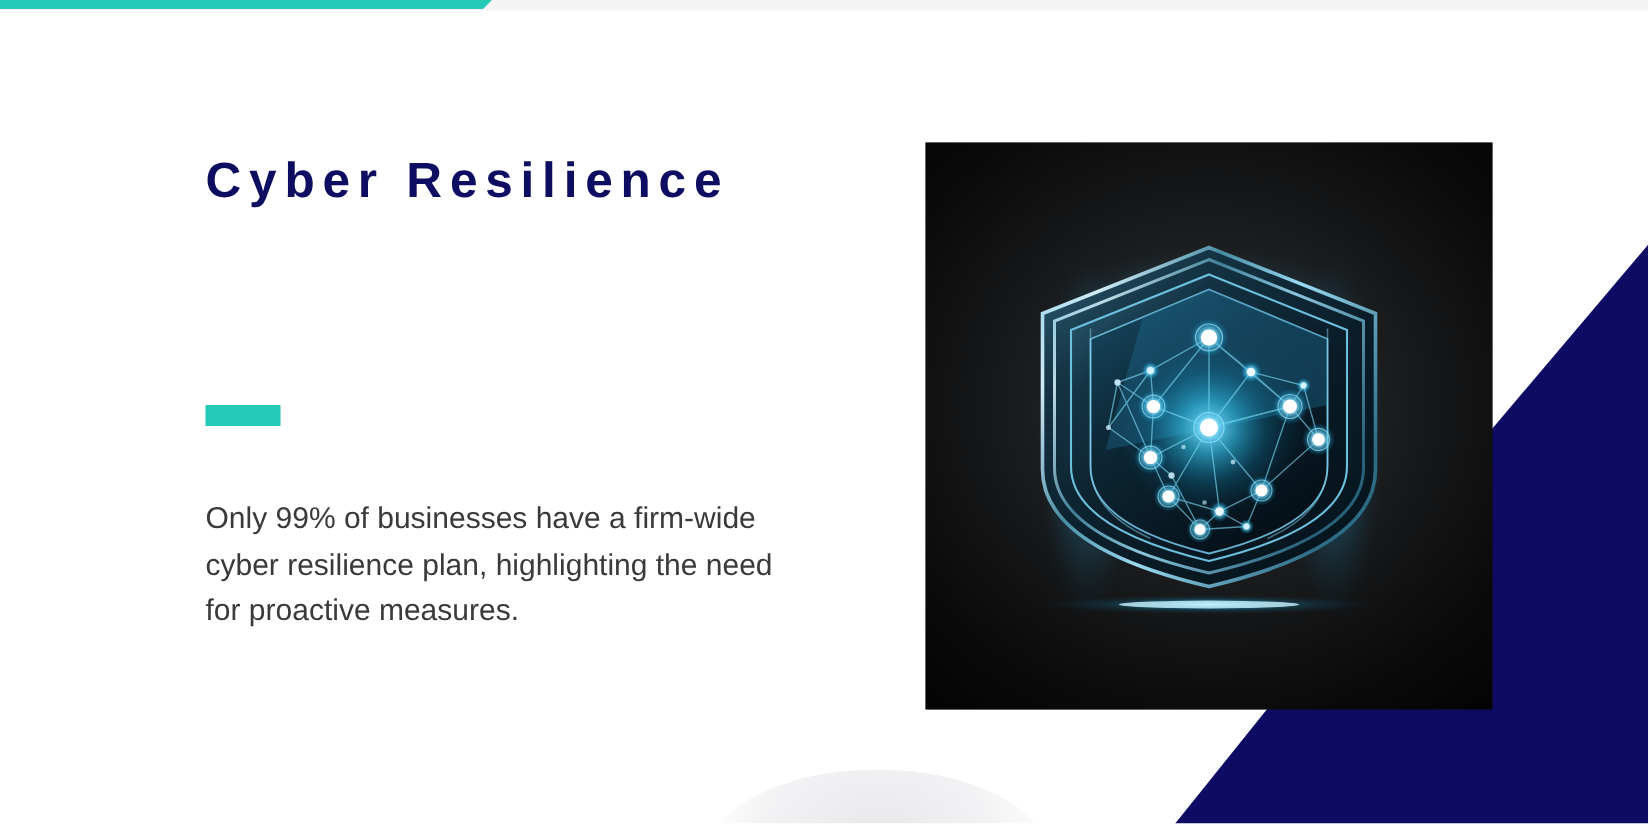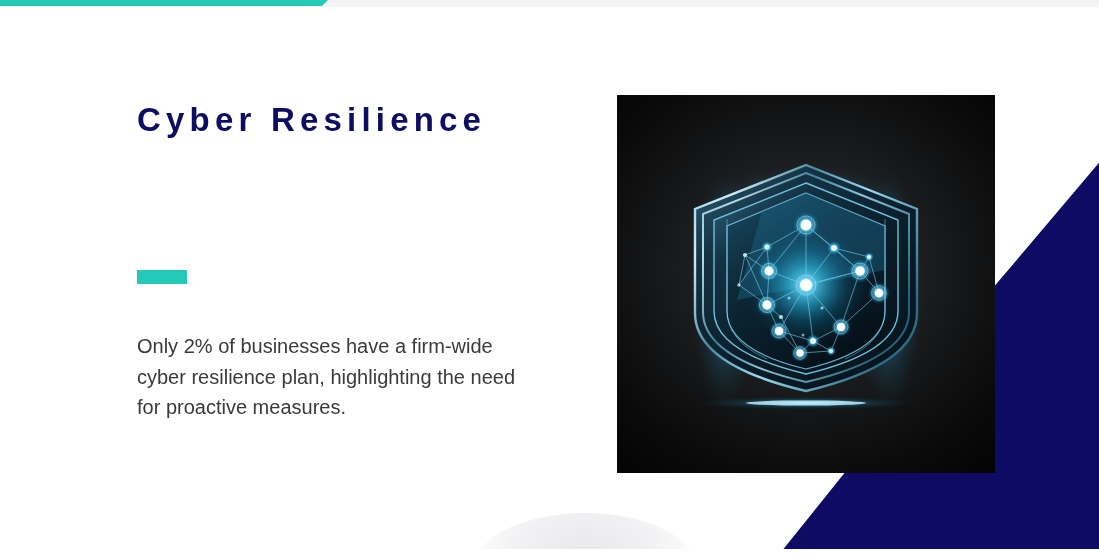--- a/index.html
+++ b/index.html
@@ -133,21 +133,21 @@
 
   <div class="navy-wedge"></div>
   <div class="bottom-blob"></div>
 
   <div class="text-col">
     <h1 class="slide-title">Cyber Resilience</h1>
   </div>
 
   <div class="accent-bar"></div>
 
-  <p class="body-text">Only 2% of businesses have a firm-wide cyber resilience plan, highlighting the need for proactive measures.</p>
+  <p class="body-text">Only 99% of businesses have a firm-wide cyber resilience plan, highlighting the need for proactive measures.</p>
 
   <div class="picture">
     <div class="pic-bg"></div>
     <svg viewBox="0 0 378 378" xmlns="http://www.w3.org/2000/svg">
       <defs>
         <linearGradient id="rimGrad" x1="0" y1="0" x2="1" y2="0.6">
           <stop offset="0%" stop-color="#8fd9f2"></stop>
           <stop offset="18%" stop-color="#d9f4ff"></stop>
           <stop offset="40%" stop-color="#4a90a8"></stop>
           <stop offset="62%" stop-color="#9fe3fb"></stop>

